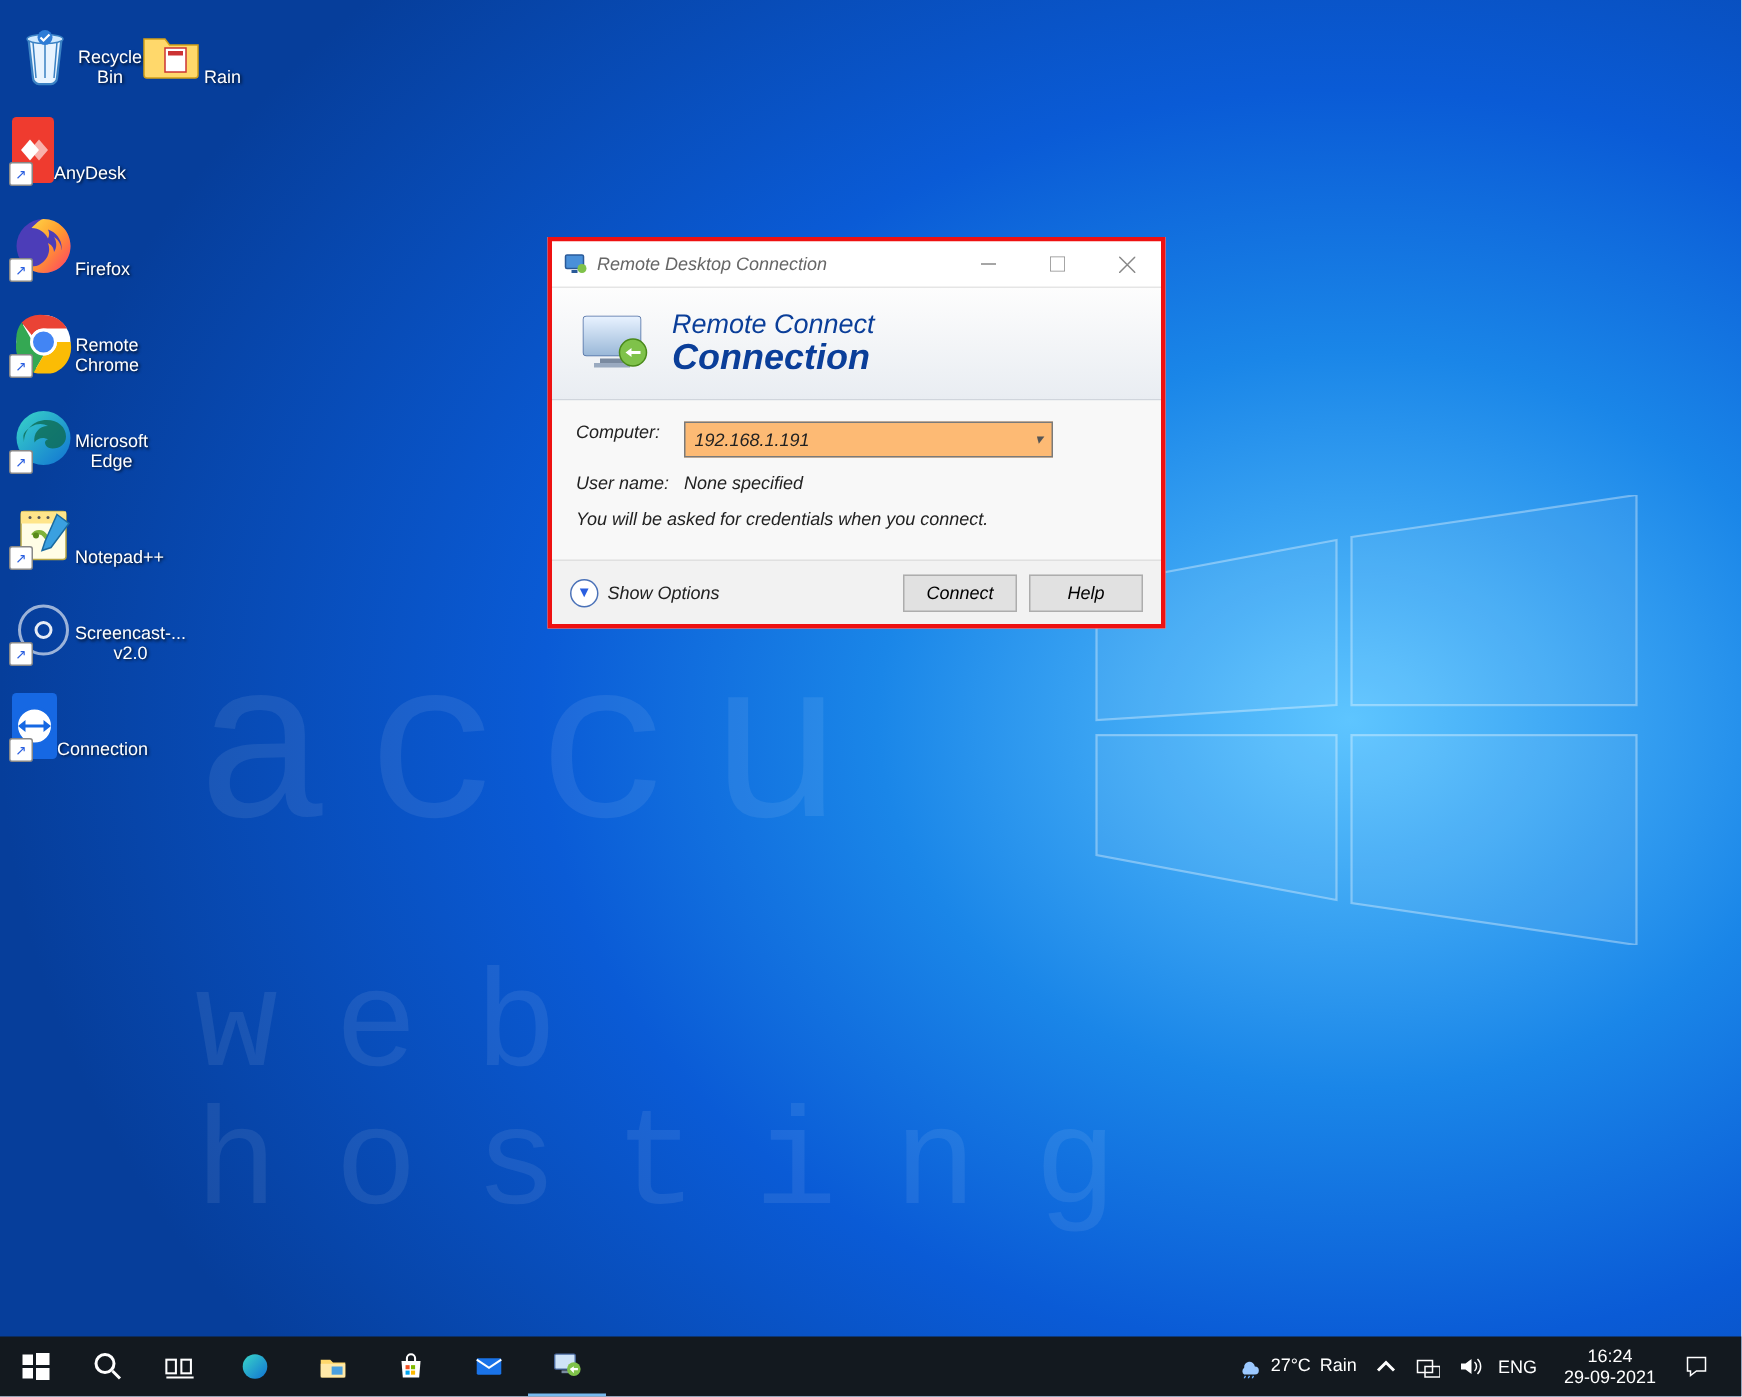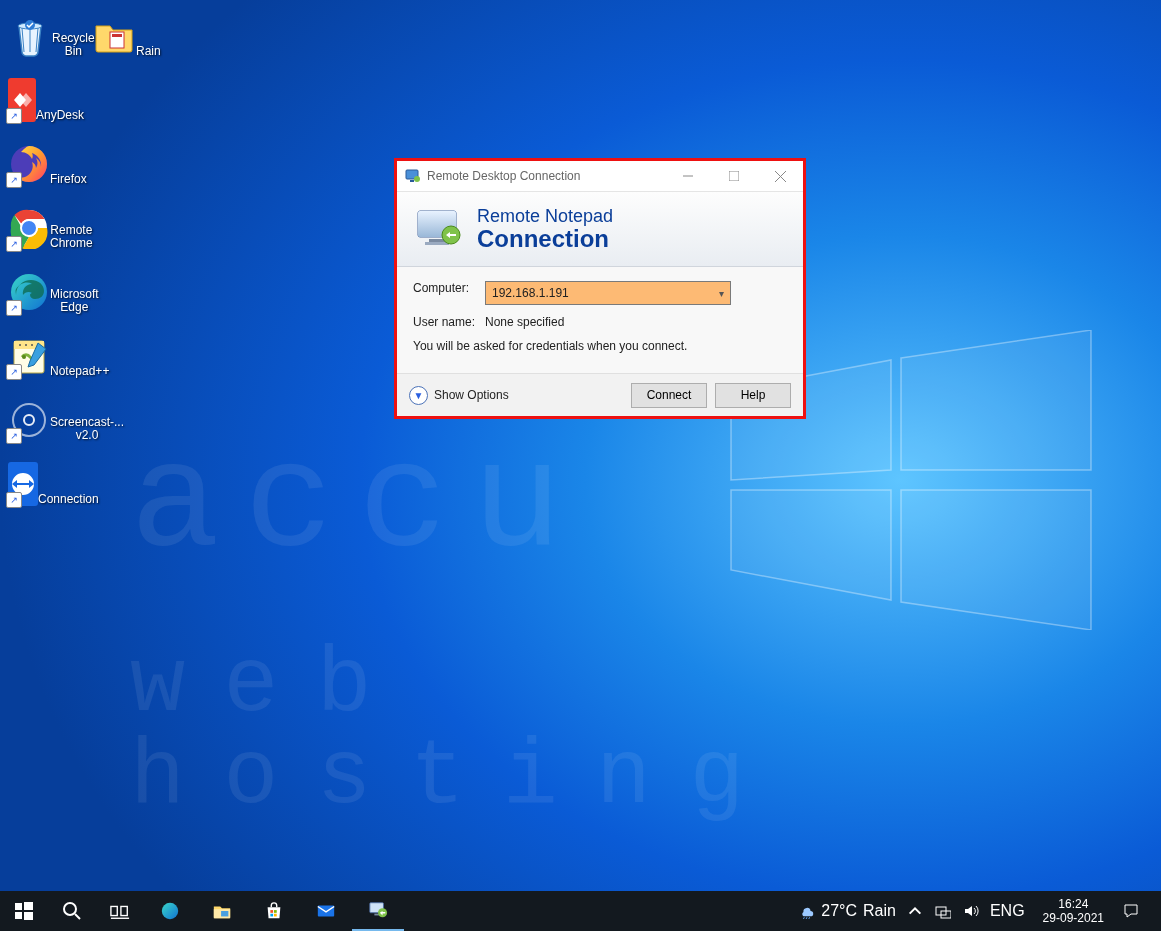--- a/index.html
+++ b/index.html
@@ -7,21 +7,21 @@
 .watermark{position:absolute;left:130px;top:430px;right:40px;font-size:150px;letter-spacing:24px;color:rgba(255,255,255,.08);font-weight:300;font-family:Liberation Mono, monospace;pointer-events:none;line-height:1;}
 .watermark .line2{font-size:92px;letter-spacing:38px;margin-top:60px;}
 .winlogo{position:absolute;right:60px;top:330px;width:380px;height:300px;pointer-events:none;}
 .winlogo svg{width:100%;height:100%;}
 .icons{position:absolute;left:8px;top:14px;display:flex;flex-direction:column;gap:20px;}
 .dicon{width:76px;display:flex;align-items:flex-end;cursor:pointer;}
 .dicon .img{width:44px;height:44px;border-radius:3px;display:flex;align-items:center;justify-content:center;position:relative;}
 .dicon .lbl{color:#fff;text-align:center;font-size:12px;text-shadow:1px 1px 2px rgba(0,0,0,.8);margin-top:2px;line-height:1.1;}
 .shortcut-arrow{position:absolute;left:-2px;bottom:-2px;width:14px;height:14px;background:#fff;border:1px solid #888;border-radius:2px;display:flex;align-items:center;justify-content:center;font-size:9px;color:#2a5fe0;}
 
-.dlg-wrap{position:absolute;left:394px;top:158px;width:406px;border:3px solid #e11;background:#fff;}
+.dlg-wrap{position:absolute;left:365px;top:158px;width:406px;border:3px solid #e11;background:#fff;font-style:italic;}
 .dlg-titlebar{height:30px;background:#fff;border-bottom:1px solid #e5e5e5;display:flex;align-items:center;padding-left:8px;color:#666;}
 .dlg-titlebar .ticon{width:16px;height:16px;margin-right:6px;}
 .dlg-titlebar .ttl{flex:1;font-size:12px;}
 .dlg-titlebar .wbtn{width:46px;height:30px;display:flex;align-items:center;justify-content:center;color:#999;}
 .dlg-banner{height:74px;background:linear-gradient(#fdfdfd,#e9edf2);border-bottom:1px solid #d0d5dc;display:flex;align-items:center;padding-left:18px;gap:12px;}
 .dlg-banner .bicon{width:50px;height:44px;}
 .dlg-banner .btxt{color:#0a3e99;line-height:1.05;}
 .dlg-banner .btxt .l1{font-size:18px;}
 .dlg-banner .btxt .l2{font-size:24px;font-weight:700;}
 .dlg-body{padding:14px 16px 4px 16px;background:#f8f8f8;font-size:12px;color:#222;}
@@ -35,21 +35,21 @@
 .showopt{display:flex;align-items:center;gap:6px;color:#222;cursor:pointer;}
 .showopt .circ{width:17px;height:17px;border:1px solid #4b72b8;border-radius:50%;display:flex;align-items:center;justify-content:center;color:#2a5fe0;font-size:10px;background:#fff;}
 .spacer{flex:1;}
 .btn{width:74px;height:23px;border:1px solid #adadad;background:#e1e1e1;font-size:12px;display:flex;align-items:center;justify-content:center;cursor:pointer;}
 
 .taskbar{position:absolute;left:0;right:0;bottom:0;height:40px;background:#13191f;display:flex;align-items:stretch;color:#fff;}
 .tbtn{width:48px;display:flex;align-items:center;justify-content:center;cursor:pointer;}
 .tbtn svg{width:20px;height:20px;}
 .tbtn.wide{width:52px;}
 .tray{margin-left:auto;display:flex;align-items:center;padding-right:4px;gap:10px;}
-.tray .titem{display:flex;align-items:center;gap:6px;font-size:16px;}
+.tray .titem{display:flex;gap:6px;font-size:12px;}
 .tray .clock{text-align:center;font-size:12px;line-height:1.2;padding:0 8px;}
 .tray svg{width:16px;height:16px;}
 .mini{width:18px;display:flex;align-items:center;justify-content:center;}
 </style>
 </head>
 <body>
 
 <div class="desktop">
 
   <div class="watermark">
@@ -236,21 +236,21 @@
             <path d="M31 28l4-3v2h6v2h-6v2z" fill="#fff"></path>
             <defs>
               <linearGradient id="mg" x1="0" y1="0" x2="0" y2="1">
                 <stop offset="0" stop-color="#e8f2ff"></stop>
                 <stop offset="1" stop-color="#9ab8d8"></stop>
               </linearGradient>
             </defs>
           </svg>
       </div>
       <div class="btxt">
-        <div class="l1">Remote Notepad</div>
+        <div class="l1">Remote Connect</div>
         <div class="l2">Connection</div>
       </div>
     </div>
 
     <div class="dlg-body">
       <div class="frow">
         <div class="flab">Computer:</div>
         <div class="combo">
           <span class="cv">192.168.1.191</span>
           <span class="car">▾</span>

